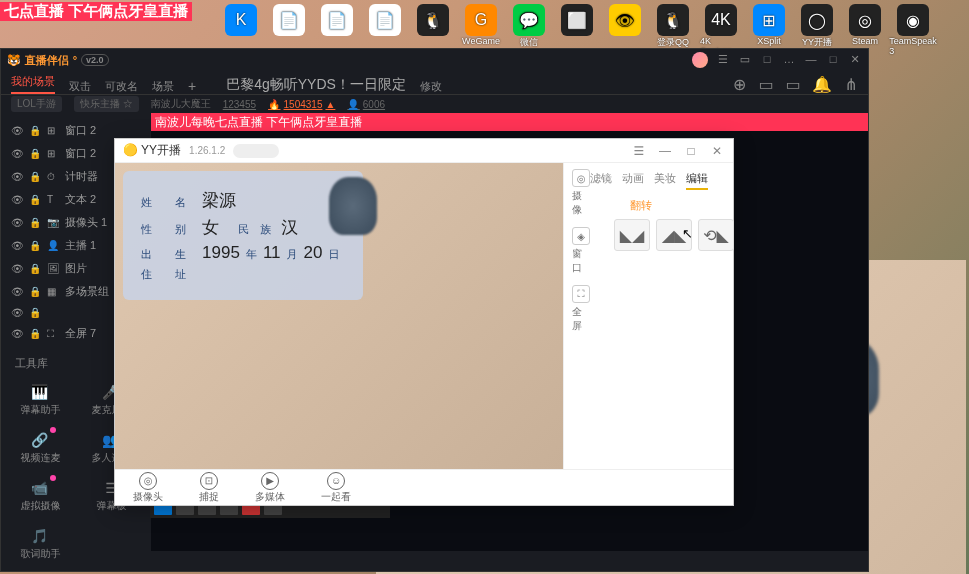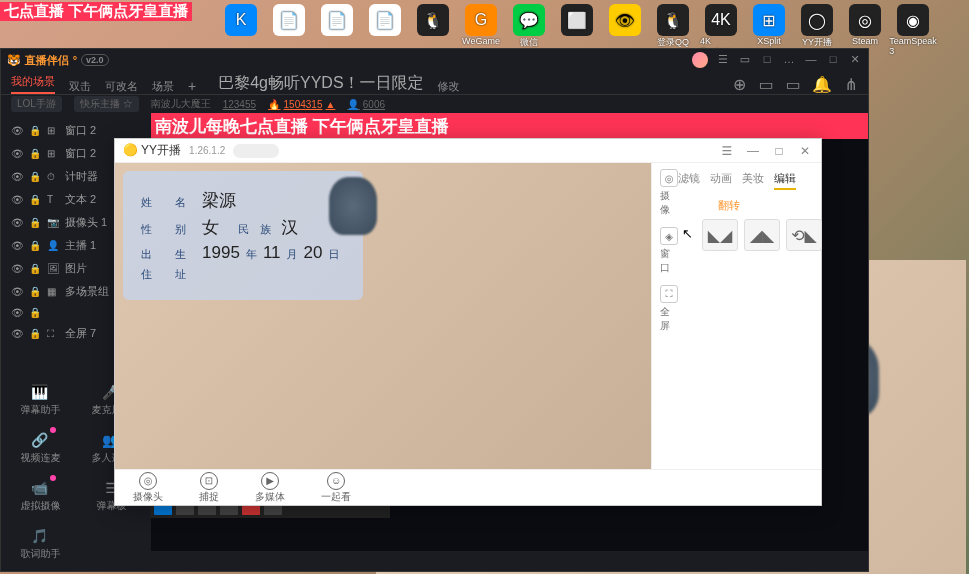--- a/index.html
+++ b/index.html
@@ -33,41 +33,41 @@
 
 .mw-body { display:flex; height: calc(100% - 84px);}
 .mw-sidebar { width:150px; background:#1a1c22; padding:6px 0;}
 .ms-item { display:flex; align-items:center; gap:6px; padding:4px 10px; color:#999; font-size:11px; cursor:pointer;}
 .ms-item .eye { width:12px; font-size:10px;}
 .ms-item .lock { width:12px; font-size:10px;}
 .ms-item .typ { width:12px; font-size:10px;}
 .mw-content { flex:1; background:#0a0c12; position:relative; overflow:hidden;}
 
 
-.inner-marq { position:absolute; top:0; left:0; right:0; height:26px; background:#ff3355; color:#fff; font-size:17px; font-weight:bold; padding:0 4px; display:flex; align-items:center;}
+.inner-marq { position:absolute; top:0; left:0; right:0; height:18px; background:#ff3355; color:#fff; font-size:12px; font-weight:normal; padding:0 4px; display:flex; align-items:center;}
 .idcard { background:rgba(200,210,230,0.85); padding:14px 18px; border-radius:6px; color:#1a3a6a; font-size:13px; position:relative; min-width:240px; filter:blur(0.3px);}
 .idcard .row { display:flex; gap:6px; margin:4px 0; align-items:baseline;}
 .idcard .lbl { letter-spacing: 10px; font-size:11px; color:#2a4a7a;}
 .idcard .lbl2 { letter-spacing: 4px; font-size:11px; color:#2a4a7a;}
 .idcard .val { font-size:17px; font-weight:500; color:#222;}
 .idcard .small { font-size:11px; color:#2a4a7a;}
 .idcard .portrait { position:absolute; right:-14px; top:6px; width:48px; height:58px; background:radial-gradient(ellipse at center,#5a6a7a 0%,#3a4a5a 100%); border-radius:40% 40% 30% 30%; filter:blur(1px);}
 
 
 .tool-col { position:absolute; left:0; bottom:0; width:150px; background:#1a1c22; padding:8px 4px 4px;}
 .tool-label { color:#888; font-size:11px; padding:4px 10px;}
 .tool-grid { display:flex; flex-wrap:wrap; gap:0;}
 .tool-cell { width:50%; display:flex; flex-direction:column; align-items:center; padding:6px 0; color:#888; font-size:10px; cursor:pointer;}
 .tool-cell .ti { width:22px; height:22px; border-radius:4px; display:flex; align-items:center; justify-content:center; font-size:14px;}
 .tool-cell.active .ti { color:#ff5544;}
 .tool-cell .badge { position:relative;}
 .tool-cell .badge:after { content:''; position:absolute; top:-2px; right:-4px; width:6px; height:6px; background:#ff44aa; border-radius:50%;}
 
 
-.yy-window { position:absolute; top:138px; left:114px; width:708px; height:368px; background:#fff; border:1px solid #ccc; box-shadow:0 4px 20px rgba(0,0,0,0.3);}
+.yy-window { position:absolute; top:138px; left:114px; width:620px; height:368px; background:#fff; border:1px solid #ccc; box-shadow:0 4px 20px rgba(0,0,0,0.3);}
 .yy-title { height:24px; display:flex; align-items:center; padding:0 8px; gap:8px; border-bottom:1px solid #eee;}
 .yy-title .yylogo { font-size:12px; color:#333; font-weight:500;}
 .yy-title .ver { font-size:10px; color:#999;}
 .yy-title .badge2 { background:#eee; color:#999; padding:0 8px; border-radius:8px; font-size:10px;}
 .yy-title .wcs { margin-left:auto; display:flex; gap:10px; color:#888;}
 .yy-title .wc { width:16px; height:16px; display:flex; align-items:center; justify-content:center; cursor:pointer; font-size:12px;}
 
 .yy-body { display:flex; height:calc(100% - 60px);}
 .yy-preview { flex:1; background:linear-gradient(135deg,#e0c8b0,#c8b098); position:relative; display:flex; align-items:flex-start; justify-content:flex-start; padding:8px;}
 .yy-panel { width:170px; background:#fff; border-left:1px solid #eee; padding:6px 8px;}
@@ -206,21 +206,21 @@
       <span class="tic">□</span>
       <span class="tic">✕</span>
     </div>
   </div>
   <div class="mw-tabs">
     <span class="mw-tab active">我的场景</span>
     <span class="mw-tab">双击</span>
     <span class="mw-tab">可改名</span>
     <span class="mw-tab">场景</span>
     <span class="plus">+</span>
-    <span style="margin-left:8px;color:#aaa;font-size:16px;">巴黎4g畅听YYDS！一日限定</span>
+    <span style="margin-left:16px;color:#aaa;font-size:14px;">巴黎4g畅听YYDS！一日限定</span>
     <span style="color:#888;font-size:11px;">修改</span>
     <div class="right-tools">
       <span class="tic">⊕</span>
       <span class="tic">▭</span>
       <span class="tic">▭</span>
       <span class="tic">🔔</span>
       <span class="tic">⋔</span>
     </div>
   </div>
   <div class="mw-stats">
@@ -292,20 +292,21 @@
           <span class="lock">🔒</span>
           <span class="typ">⛶</span>
           <span>全屏 7</span>
         </div>
       </div>
     <div class="mw-content">
       <div class="inner-marq">南波儿每晚七点直播 下午俩点牙皇直播</div>
     </div>
   </div>
   <div class="tool-col">
+    <div class="tool-label">工具库</div>
     <div class="tool-grid" id="tgrid">
         <div class="tool-cell active">
           <div class="ti ">🎹</div>
           <span>弹幕助手</span>
         </div>
         <div class="tool-cell">
           <div class="ti ">🎤</div>
           <span>麦克风效</span>
         </div>
         <div class="tool-cell">

